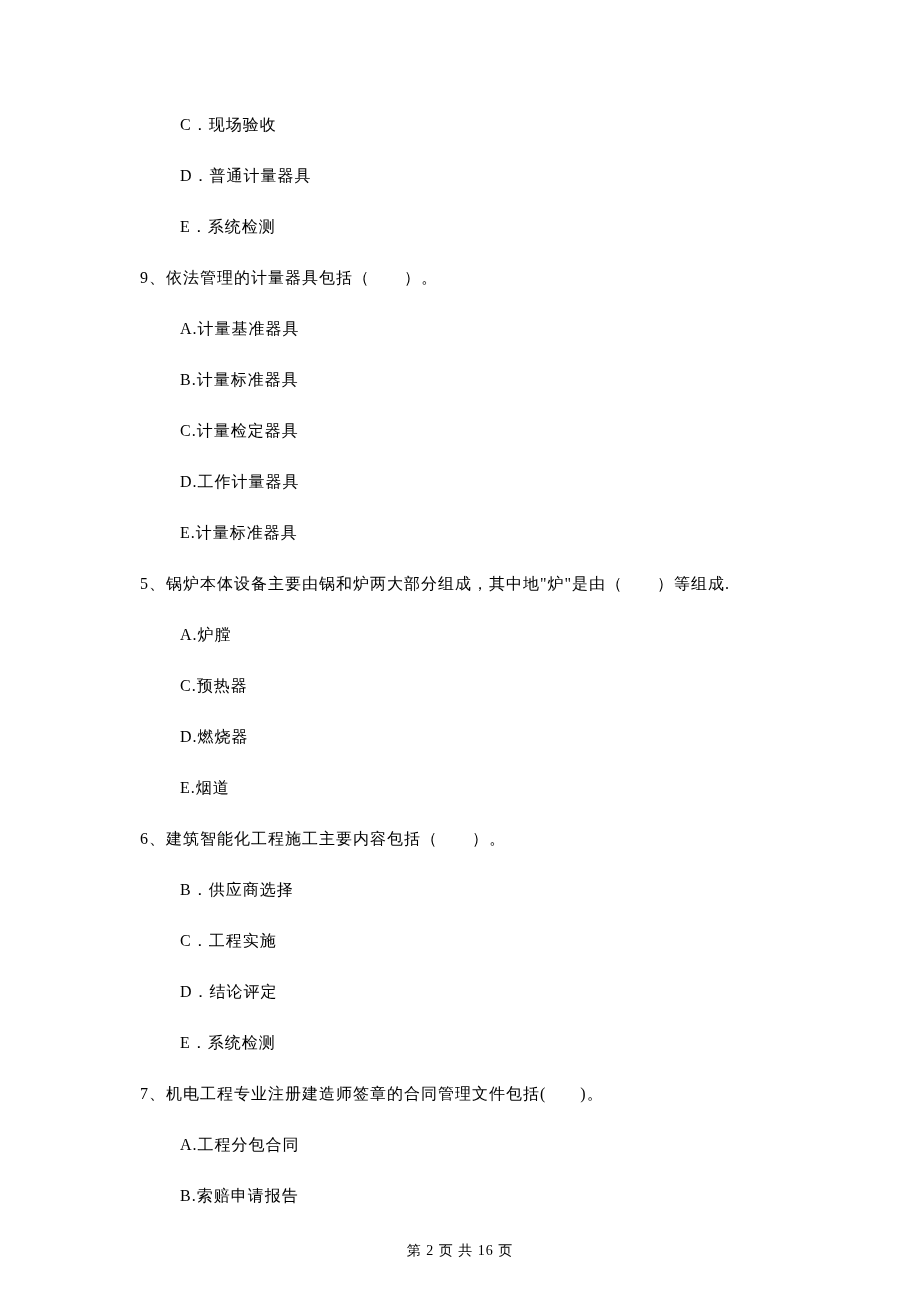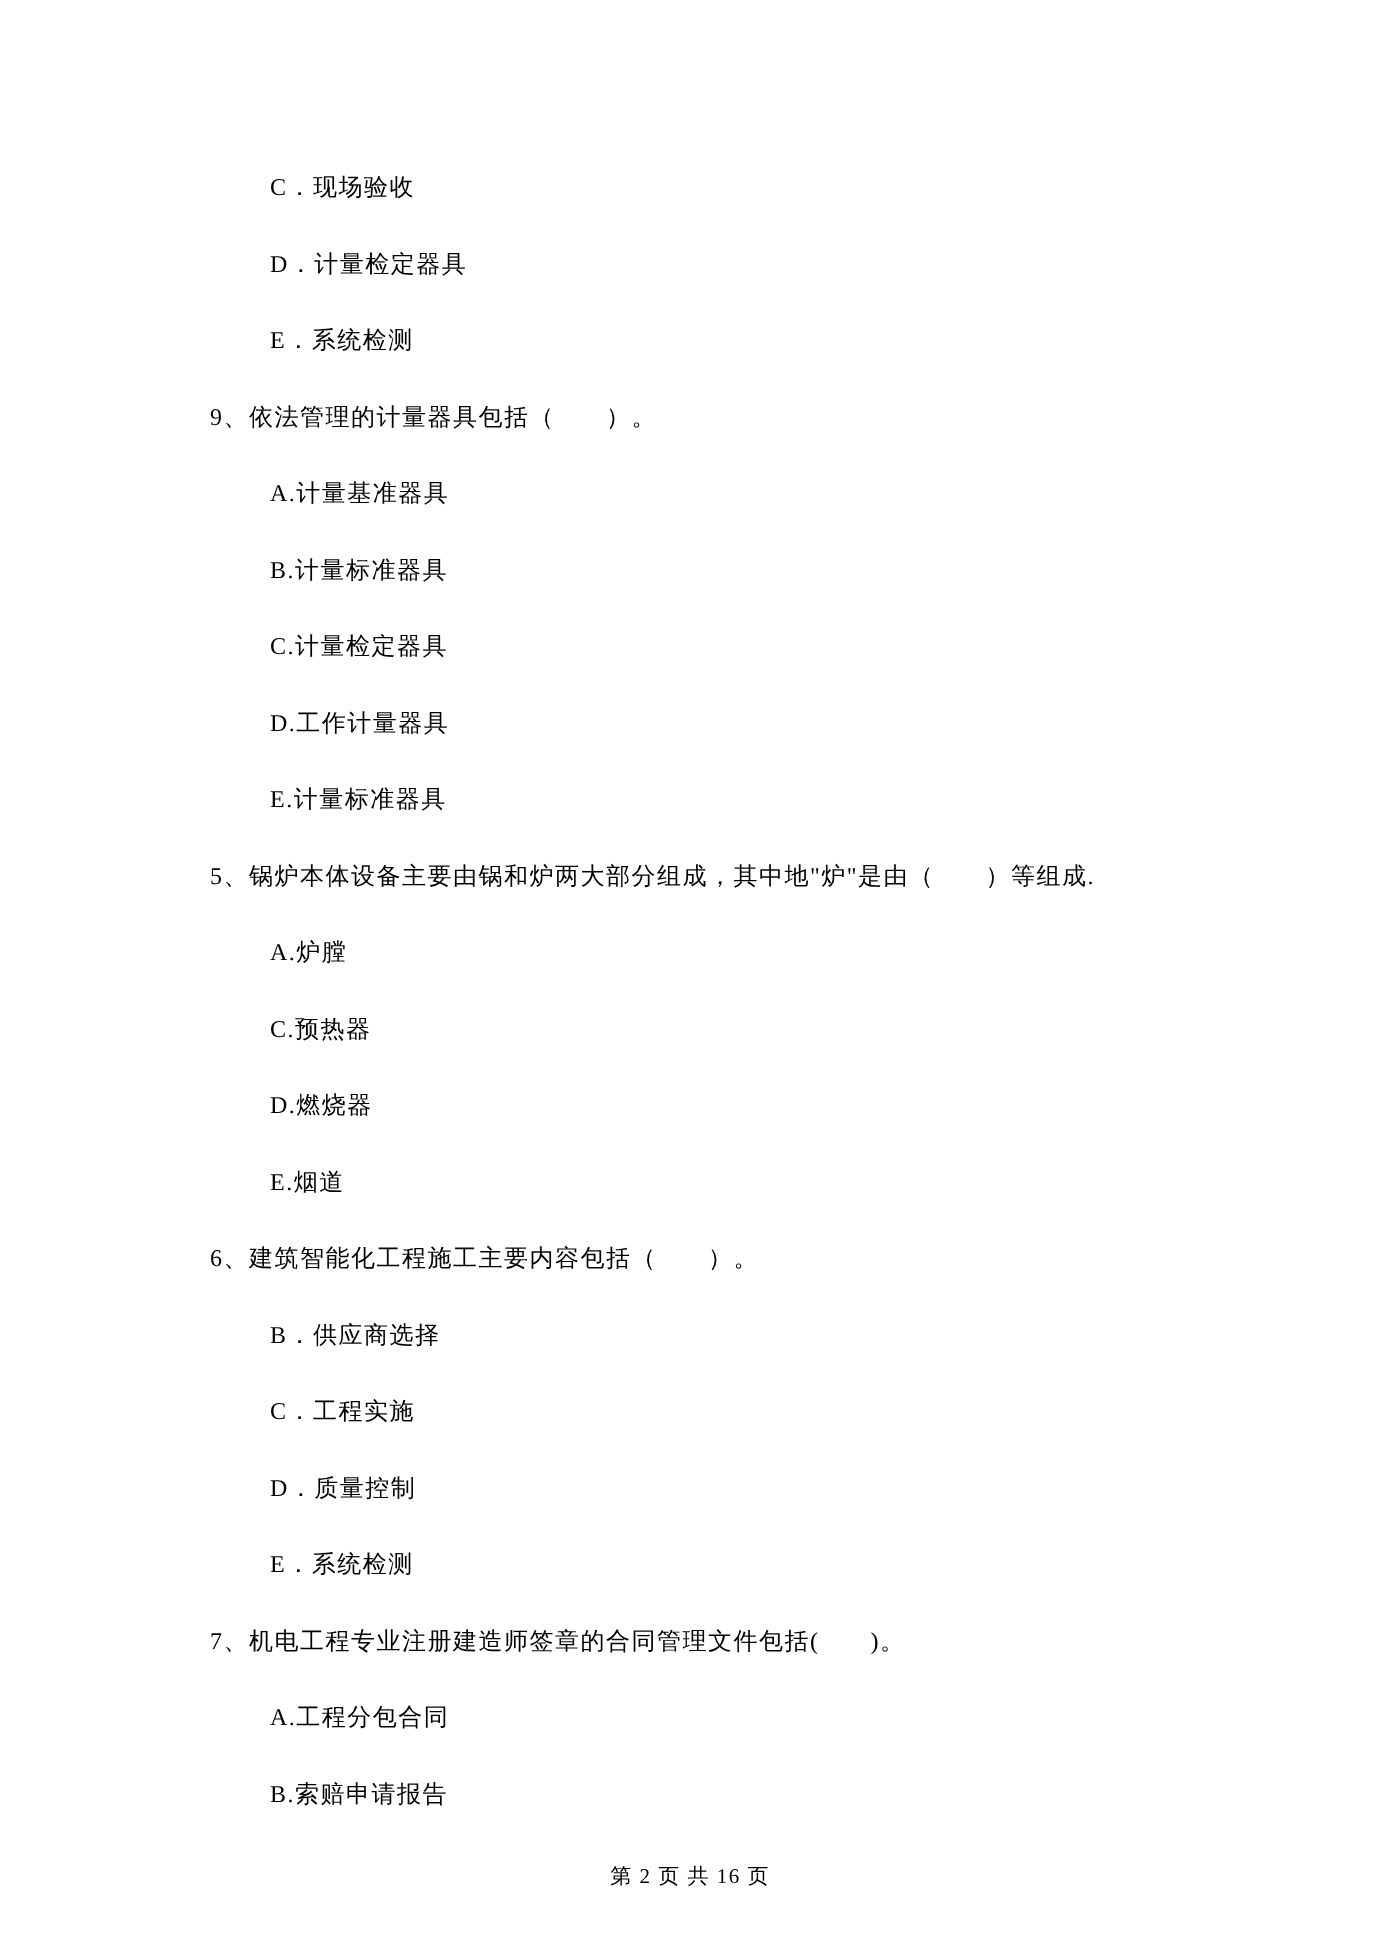--- a/index.html
+++ b/index.html
@@ -33,40 +33,40 @@
     font-size: 14px;
     letter-spacing: 1px;
   }
 </style>
 </head>
 <body>
 
 <div class="page">
 
   <div class="option">C．现场验收</div>
-  <div class="option">D．计量检定器具</div>
+  <div class="option">D．普通计量器具</div>
   <div class="option">E．系统检测</div>
 
   <div class="question">9、依法管理的计量器具包括（　　）。</div>
   <div class="option">A.计量基准器具</div>
   <div class="option">B.计量标准器具</div>
   <div class="option">C.计量检定器具</div>
   <div class="option">D.工作计量器具</div>
   <div class="option">E.计量标准器具</div>
 
   <div class="question">5、锅炉本体设备主要由锅和炉两大部分组成，其中地"炉"是由（　　）等组成.</div>
   <div class="option">A.炉膛</div>
   <div class="option">C.预热器</div>
   <div class="option">D.燃烧器</div>
   <div class="option">E.烟道</div>
 
   <div class="question">6、建筑智能化工程施工主要内容包括（　　）。</div>
   <div class="option">B．供应商选择</div>
   <div class="option">C．工程实施</div>
-  <div class="option">D．质量控制</div>
+  <div class="option">D．结论评定</div>
   <div class="option">E．系统检测</div>
 
   <div class="question">7、机电工程专业注册建造师签章的合同管理文件包括(　　)。</div>
   <div class="option">A.工程分包合同</div>
   <div class="option">B.索赔申请报告</div>
 
 </div>
 
 <div class="footer">第 2 页 共 16 页</div>
 

